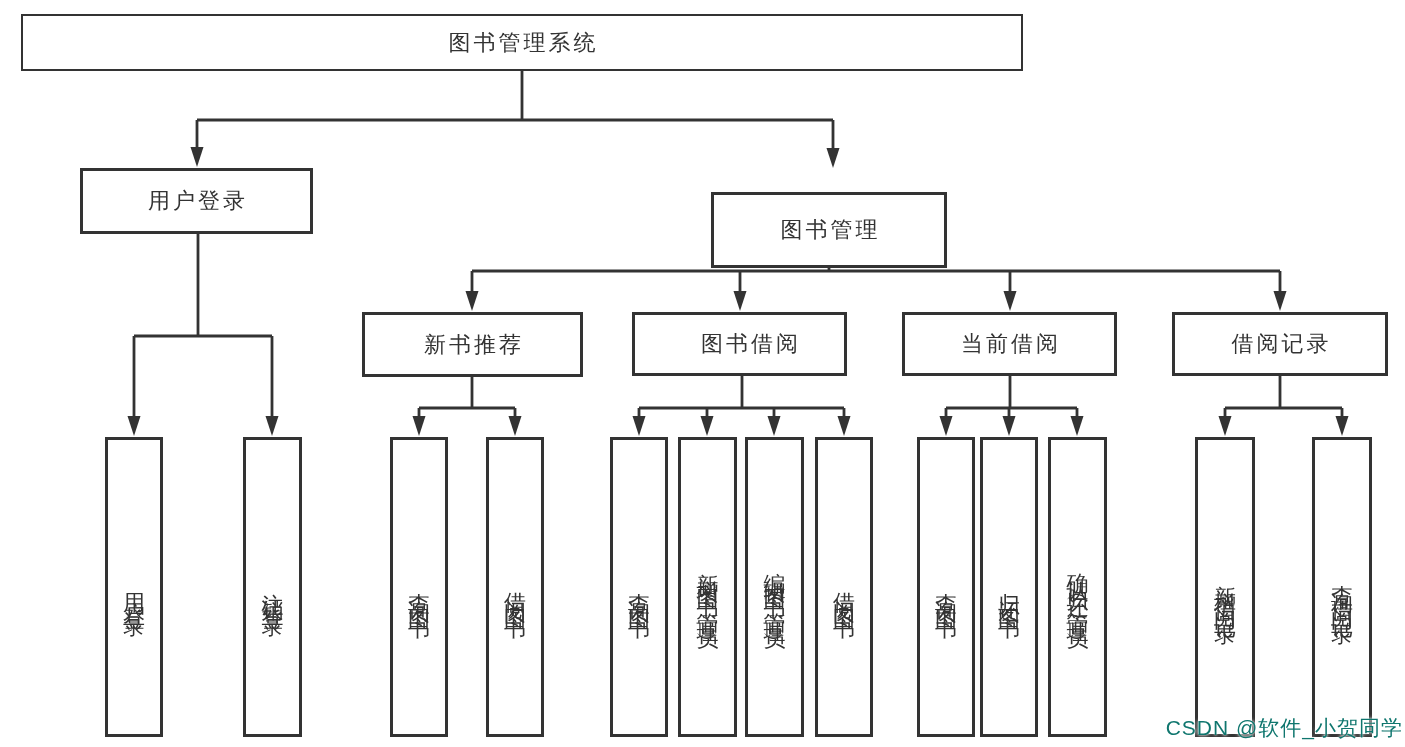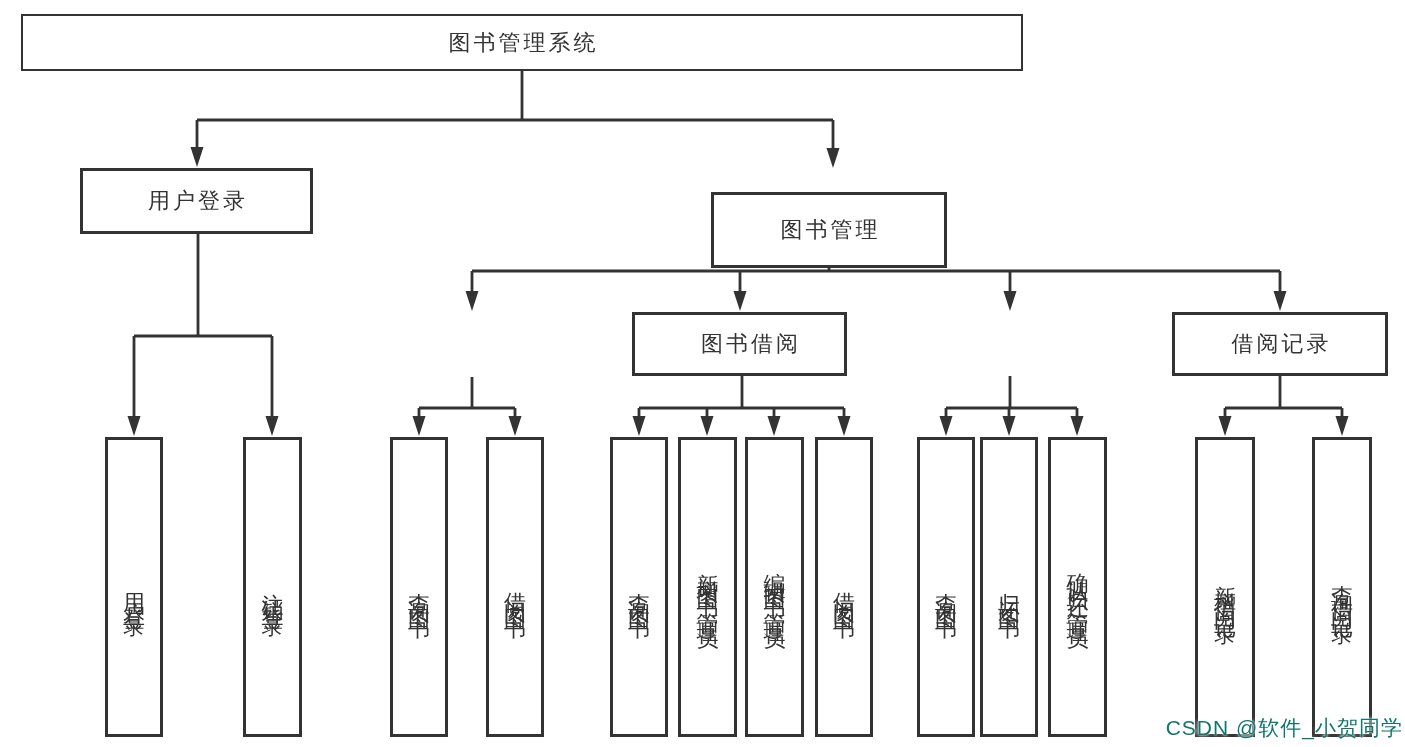--- a/index.html
+++ b/index.html
@@ -159,23 +159,29 @@
     <span class="hlabel">图书管理系统</span>
   </div>
 
   <div class="node n-login">
     <span class="hlabel">用户登录</span>
   </div>
   <div class="node n-mgmt">
     <span class="hlabel">图书管理</span>
   </div>
 
+  <div class="node n-newbook">
+    <span class="hlabel">新书推荐</span>
+  </div>
   <div class="node n-borrow">
     <span class="hlabel">图书借阅</span>
   </div>
+  <div class="node n-current">
+    <span class="hlabel">当前借阅</span>
+  </div>
   <div class="node n-records">
     <span class="hlabel">借阅记录</span>
   </div>
 
   <div class="node leaf n-l1">
     <span class="vlabel">用户登录</span>
   </div>
   <div class="node leaf n-l2">
     <span class="vlabel">注销登录</span>
   </div>

